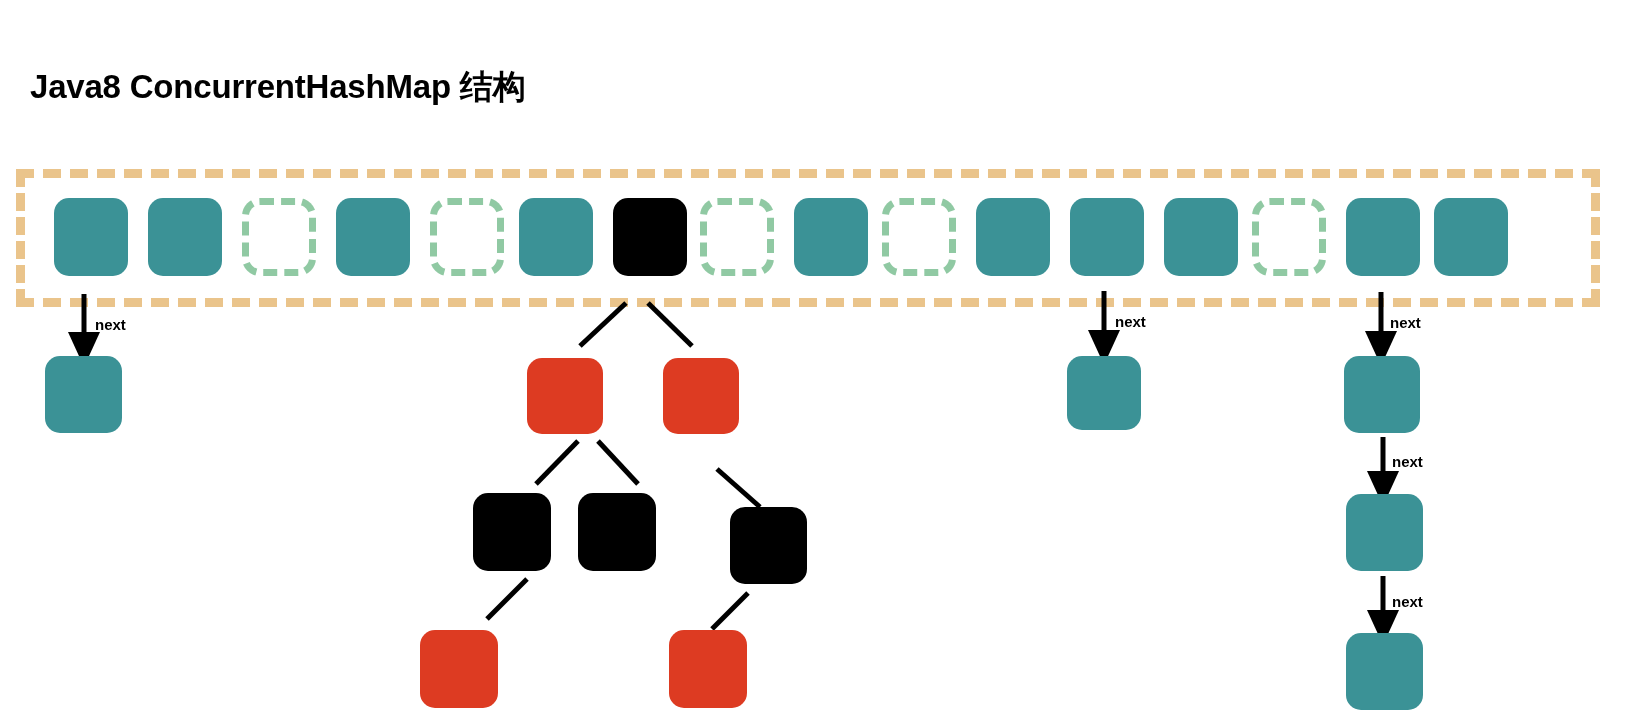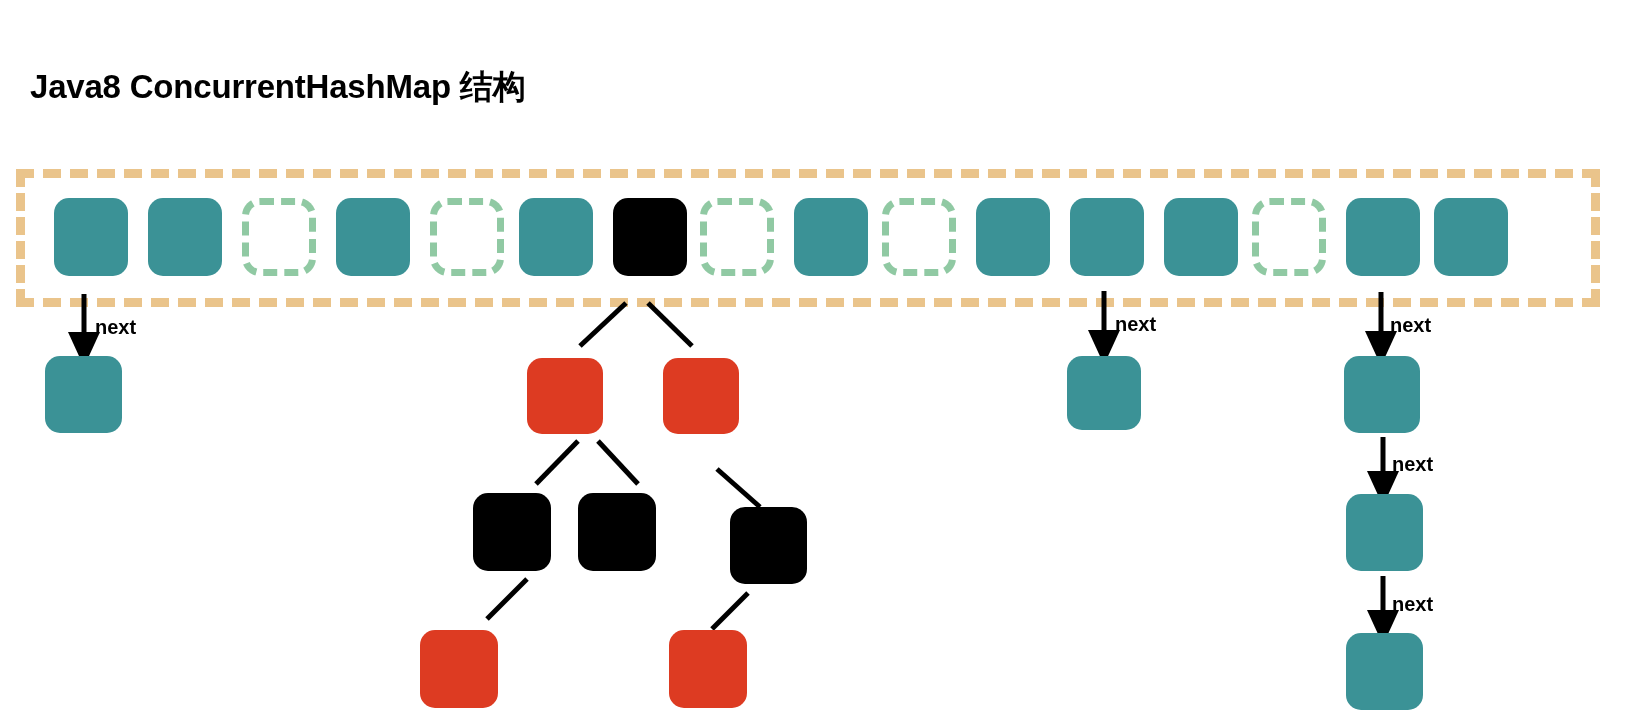--- a/index.html
+++ b/index.html
@@ -87,21 +87,21 @@
     position: absolute;
     border-radius: 15px;
   }
   .node.teal  { background: #3b9296; }
   .node.red   { background: #dd3b22; }
   .node.black { background: #000000; }
 
   
   .next-label {
     position: absolute;
-    font-size: 20px;
+    font-size: 15px;
     font-weight: bold;
     color: #000000;
     white-space: nowrap;
     line-height: 1;
   }
 </style>
 </head>
 <body>
 
 <div id="diagram-root">

